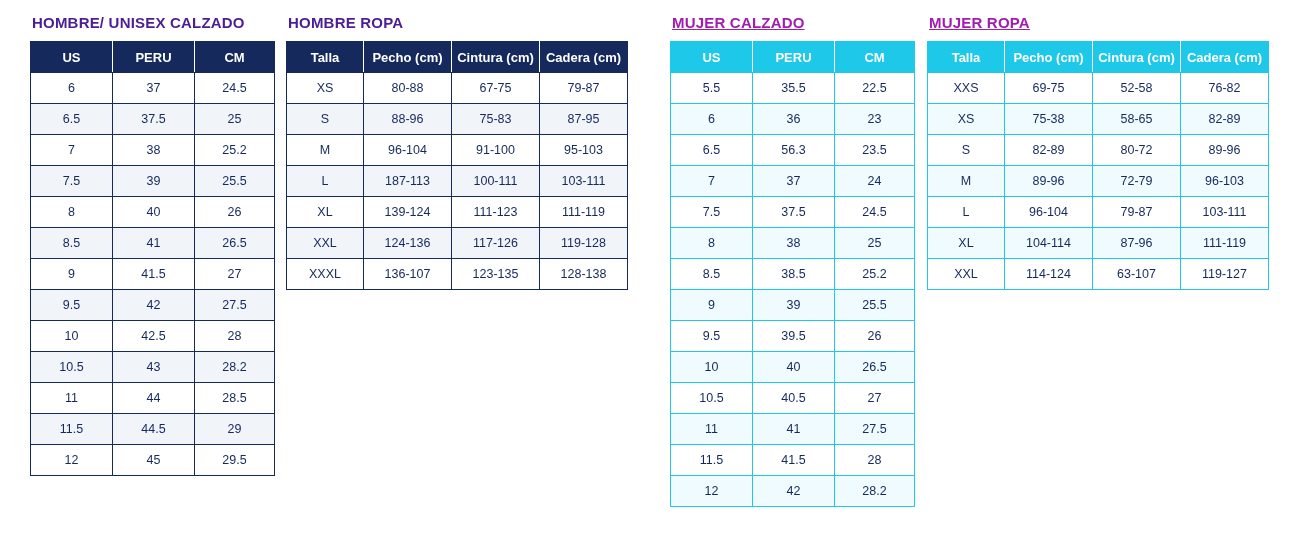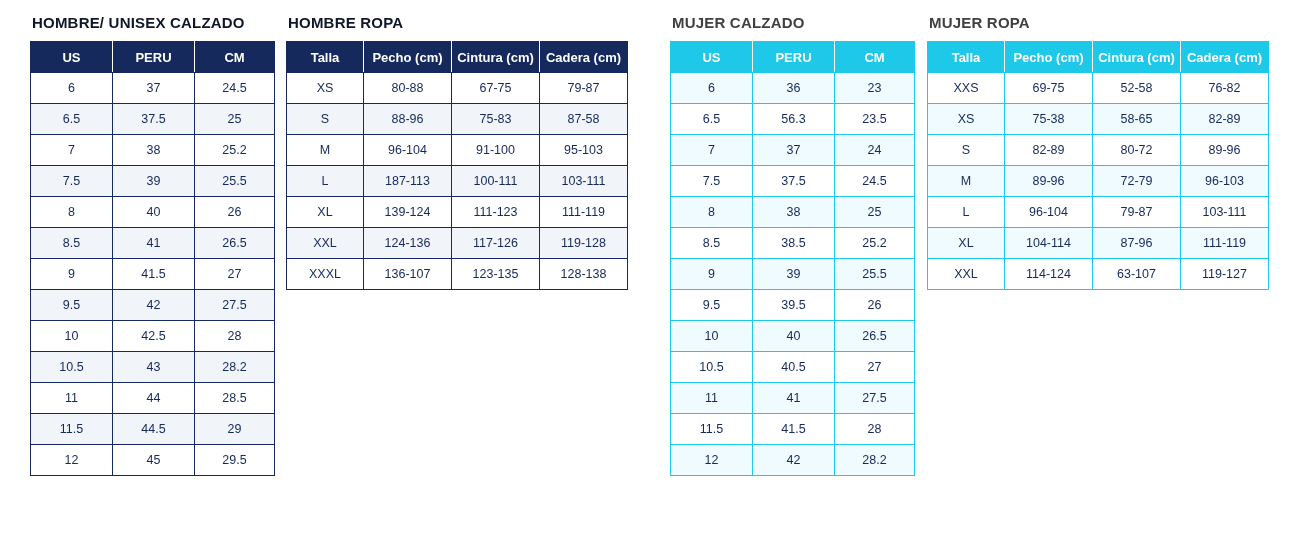--- a/index.html
+++ b/index.html
@@ -22,22 +22,22 @@
   .panel {
     position: absolute;
   }
   .panel-title {
     font-size: 15px;
     font-weight: bold;
     letter-spacing: 0.2px;
     margin: 0 0 10px 2px;
     white-space: nowrap;
   }
-  .title-navy { color: #0f172a; }
-  .title-cyan { color: #404040; }
+  .title-navy { color: #4c1d95; }
+  .title-cyan { color: #a21caf; text-decoration: underline; }
 
   table.size-table {
     border-collapse: collapse;
     table-layout: fixed;
   }
   table.size-table th,
   table.size-table td {
     text-align: center;
     font-size: 12.5px;
     height: 31px;
@@ -218,21 +218,21 @@
         <tr>
           <td>XS</td>
           <td>80-88</td>
           <td>67-75</td>
           <td>79-87</td>
         </tr>
         <tr class="alt">
           <td>S</td>
           <td>88-96</td>
           <td>75-83</td>
-          <td>87-58</td>
+          <td>87-95</td>
         </tr>
         <tr>
           <td>M</td>
           <td>96-104</td>
           <td>91-100</td>
           <td>95-103</td>
         </tr>
         <tr class="alt">
           <td>L</td>
           <td>187-113</td>
@@ -270,20 +270,25 @@
           <col class="c2">
         </colgroup>
       <thead>
         <tr>
           <th>US</th>
           <th>PERU</th>
           <th>CM</th>
         </tr>
       </thead>
       <tbody>
+        <tr>
+          <td>5.5</td>
+          <td>35.5</td>
+          <td>22.5</td>
+        </tr>
         <tr class="alt">
           <td>6</td>
           <td>36</td>
           <td>23</td>
         </tr>
         <tr>
           <td>6.5</td>
           <td>56.3</td>
           <td>23.5</td>
         </tr>

